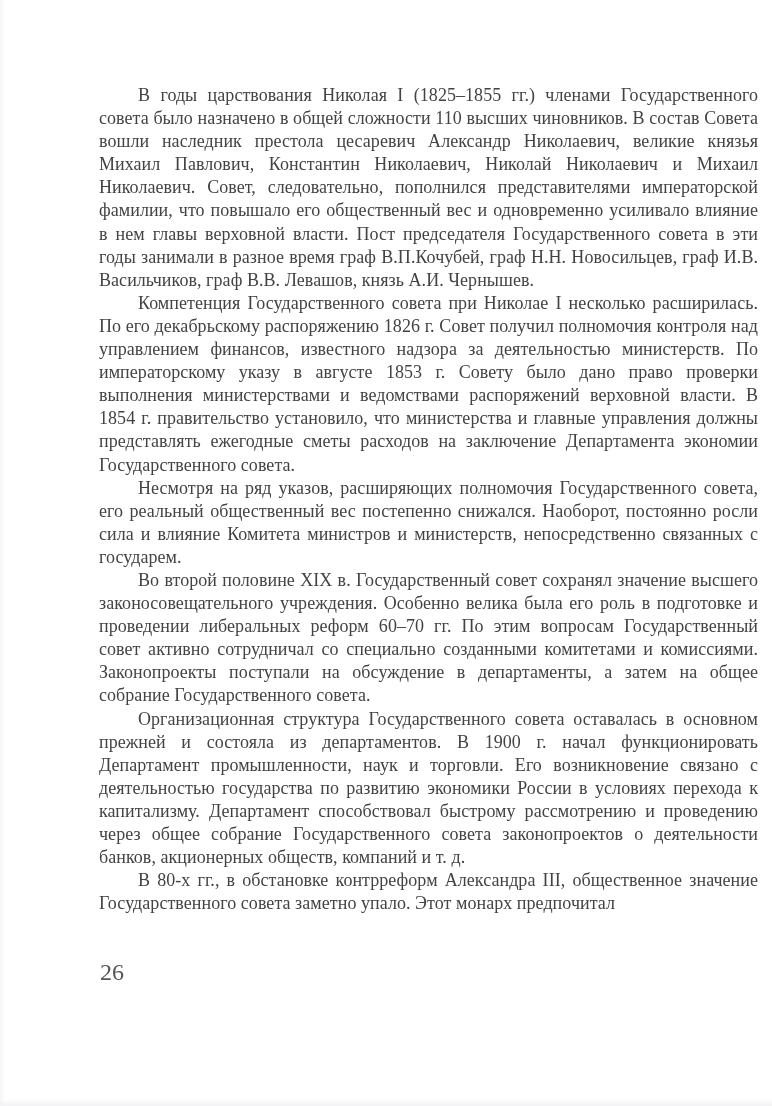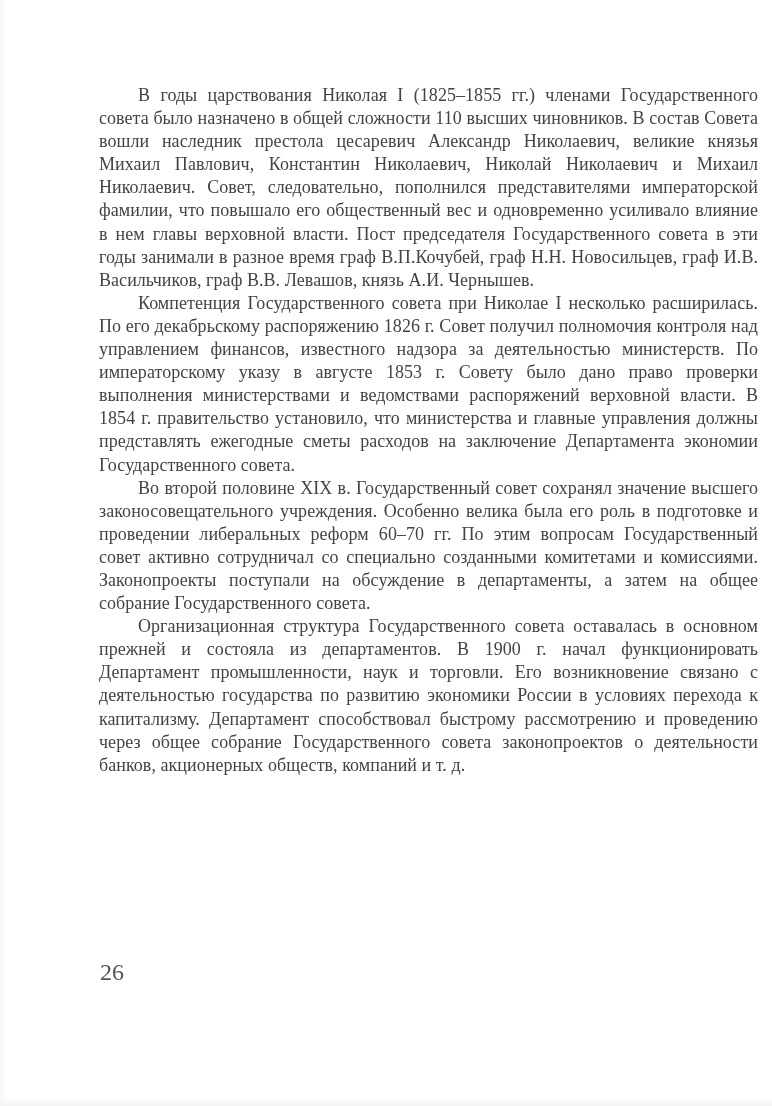--- a/index.html
+++ b/index.html
@@ -60,21 +60,23 @@
   }
 </style>
 </head>
 <body>
 
 <div class="scan-page">
 
   <div class="text-block">
     <p>В годы царствования Николая I (1825–1855 гг.) членами Государственного совета было назначено в общей сложности 110 высших чиновников. В состав Совета вошли наследник престола цесаревич Александр Николаевич, великие князья Михаил Павлович, Константин Николаевич, Николай Николаевич и Михаил Николаевич. Совет, следовательно, пополнился представителями императорской фамилии, что повышало его общественный вес и одновременно усиливало влияние в нем главы верховной власти. Пост председателя Государственного совета в эти годы занимали в разное время граф В.П.Кочубей, граф Н.Н. Новосильцев, граф И.В. Васильчиков, граф В.В. Левашов, князь А.И. Чернышев.</p>
     <p>Компетенция Государственного совета при Николае I несколько расширилась. По его декабрьскому распоряжению 1826 г. Совет получил полномочия контроля над управлением финансов, известного надзора за деятельностью министерств. По императорскому указу в августе 1853 г. Совету было дано право проверки выполнения министерствами и ведомствами распоряжений верховной власти. В 1854 г. правительство установило, что министерства и главные управления должны представлять ежегодные сметы расходов на заключение Департамента экономии Государственного совета.</p>
+    <p>Несмотря на ряд указов, расширяющих полномочия Государственного совета, его реальный общественный вес постепенно снижался. Наоборот, постоянно росли сила и влияние Комитета министров и министерств, непосредственно связанных с государем.</p>
     <p>Во второй половине XIX в. Государственный совет сохранял значение высшего законосовещательного учреждения. Особенно велика была его роль в подготовке и проведении либеральных реформ 60–70 гг. По этим вопросам Государственный совет активно сотрудничал со специально созданными комитетами и комиссиями. Законопроекты поступали на обсуждение в департаменты, а затем на общее собрание Государственного совета.</p>
     <p>Организационная структура Государственного совета оставалась в основном прежней и состояла из департаментов. В 1900 г. начал функционировать Департамент промышленности, наук и торговли. Его возникновение связано с деятельностью государства по развитию экономики России в условиях перехода к капитализму. Департамент способствовал быстрому рассмотрению и проведению через общее собрание Государственного совета законопроектов о деятельности банков, акционерных обществ, компаний и т. д.</p>
+    <p>В 80-х гг., в обстановке контрреформ Александра III, общественное значение Государственного совета заметно упало. Этот монарх предпочитал</p>
   </div>
 
   <div class="page-number">26</div>
 
   <div class="scan-edge-bottom"></div>
 
 </div>
 
 </body></html>

